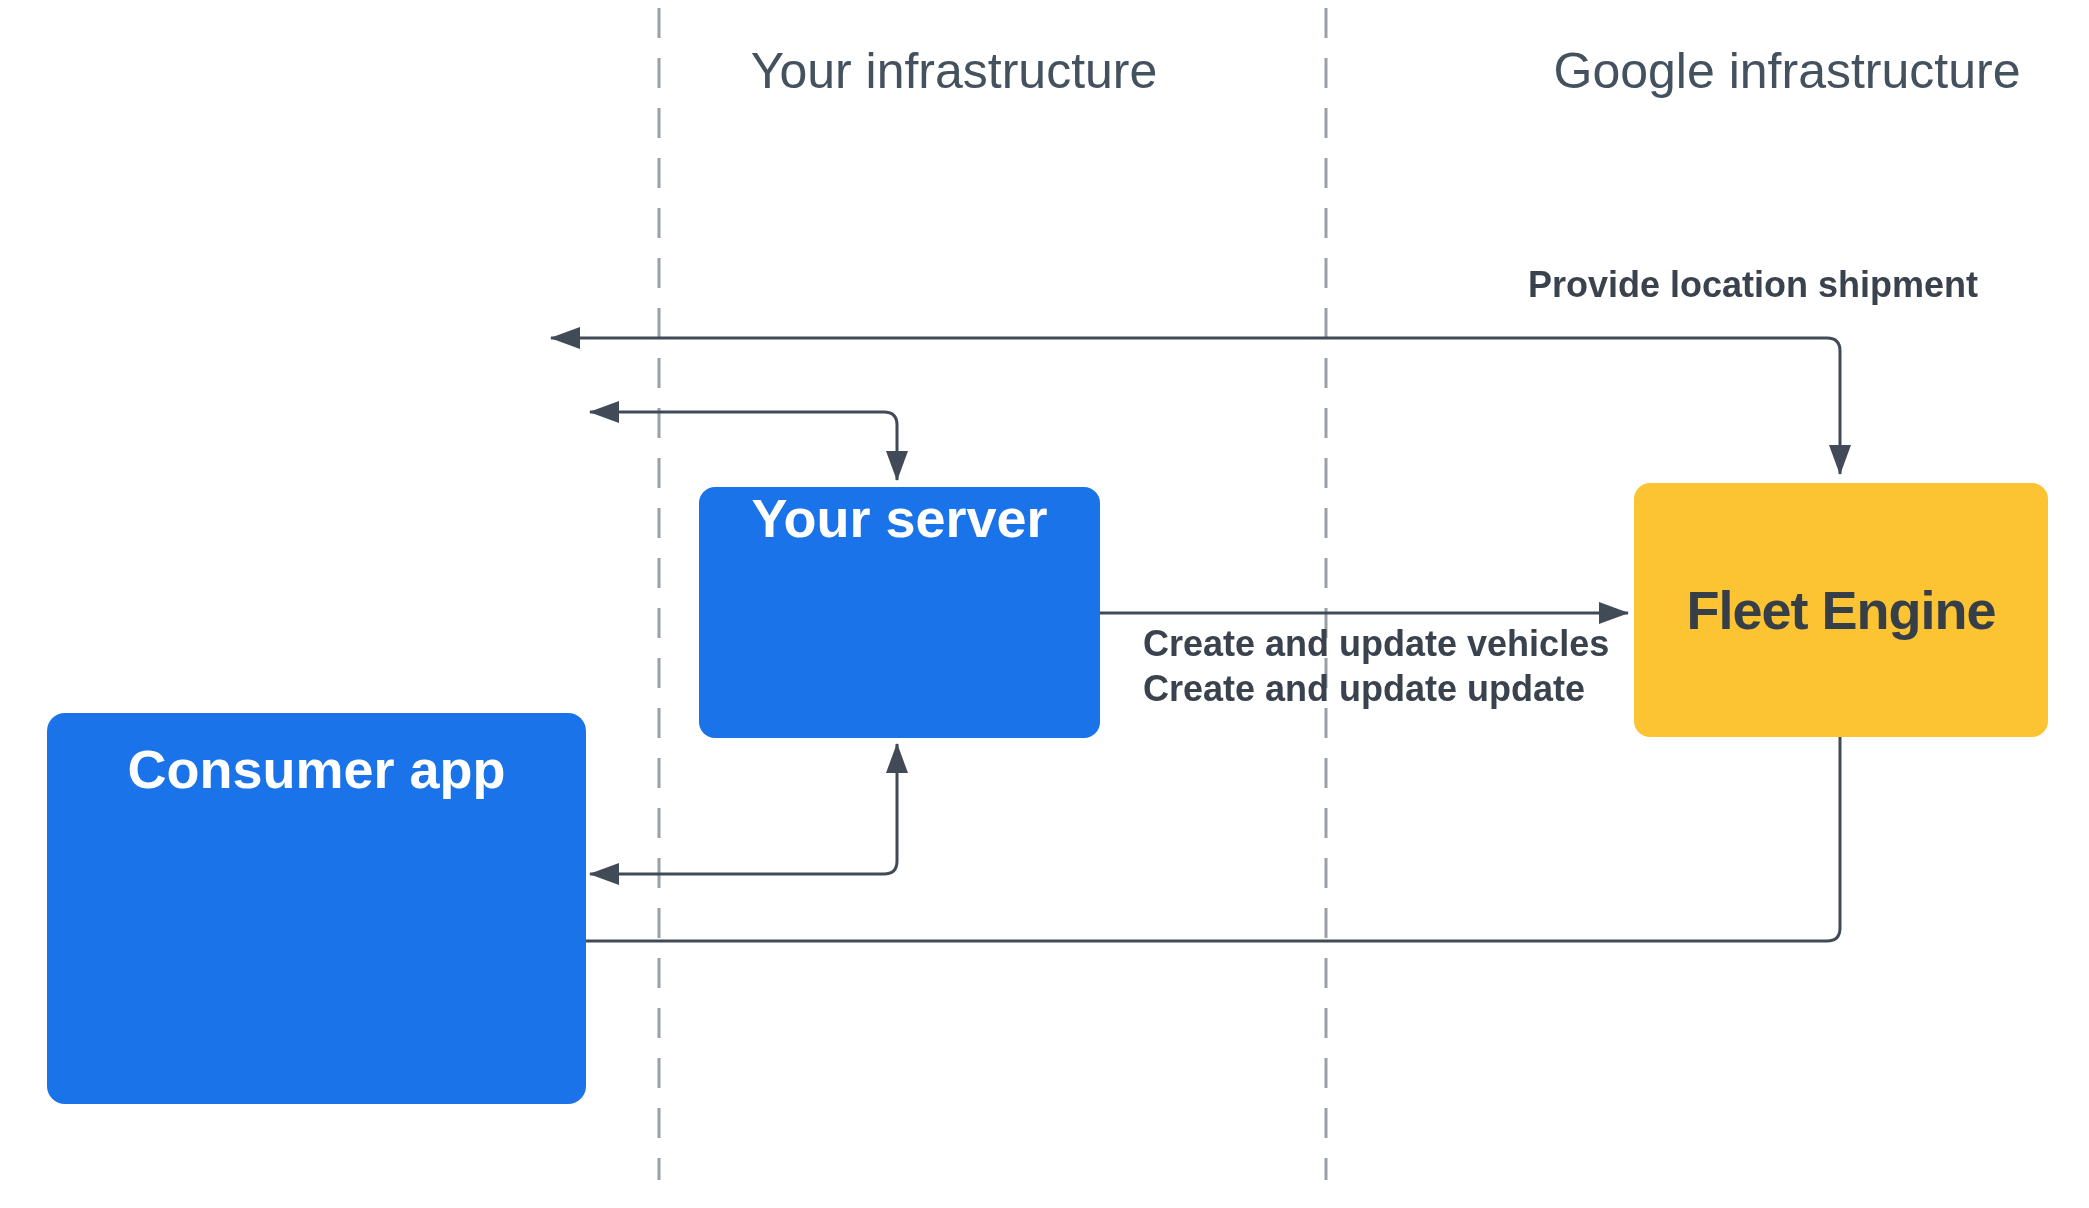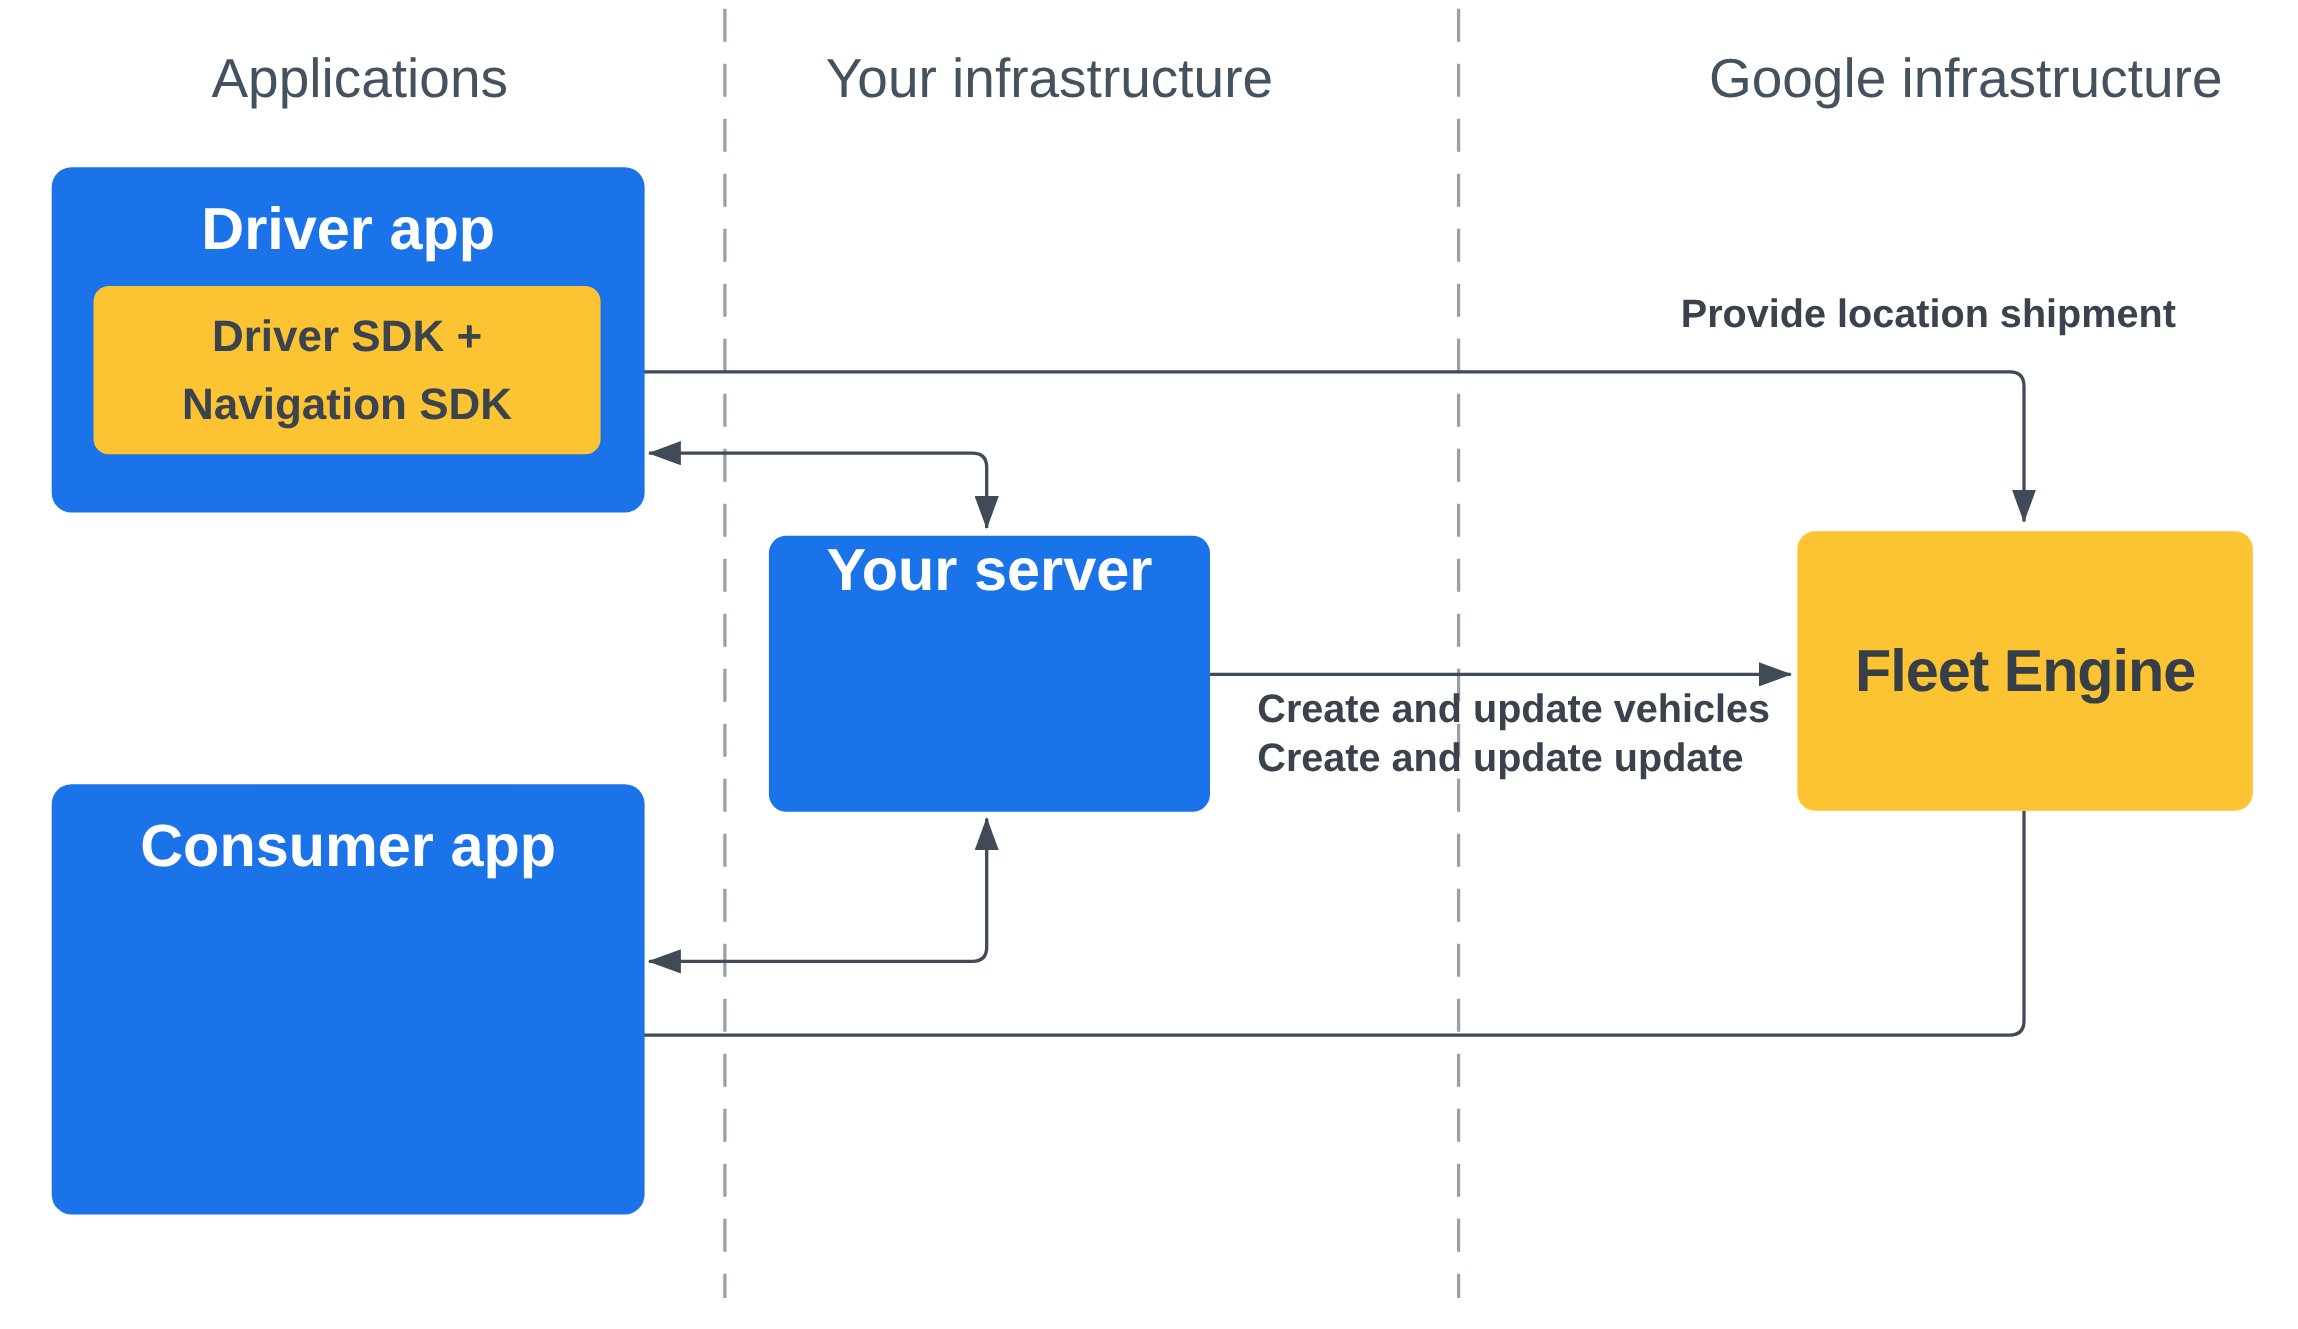--- a/index.html
+++ b/index.html
@@ -88,31 +88,23 @@
 
     <path class="edge" d="M 590 412 H 884 Q 897 412 897 425 V 480" marker-start="url(#ah)" marker-end="url(#ah)"></path>
 
     <path class="edge" d="M 1100 613 H 1628" marker-end="url(#ah)"></path>
 
     <path class="edge" d="M 590 874 H 884 Q 897 874 897 861 V 744" marker-start="url(#ah)" marker-end="url(#ah)"></path>
 
     <path class="edge" d="M 1840 737 V 928 Q 1840 941 1827 941 H 546" marker-end="url(#ah)"></path>
   </svg>
 
-  <div class="lane-header hdr-apps">Applications</div>
   <div class="lane-header hdr-yours">Your infrastructure</div>
   <div class="lane-header hdr-google">Google infrastructure</div>
 
-  <div class="node blue-box driver-app">
-    <div class="app-title">Driver app</div>
-    <div class="node yellow-box driver-sdk">
-      <div class="sdk-label">Driver SDK +
-Navigation SDK</div>
-    </div>
-  </div>
 
   <div class="node blue-box consumer-app">
     <div class="app-title">Consumer app</div>
   </div>
 
   <div class="node blue-box your-server">
     <div class="server-title">Your server</div>
   </div>
 
   <div class="node yellow-box fleet-engine">

